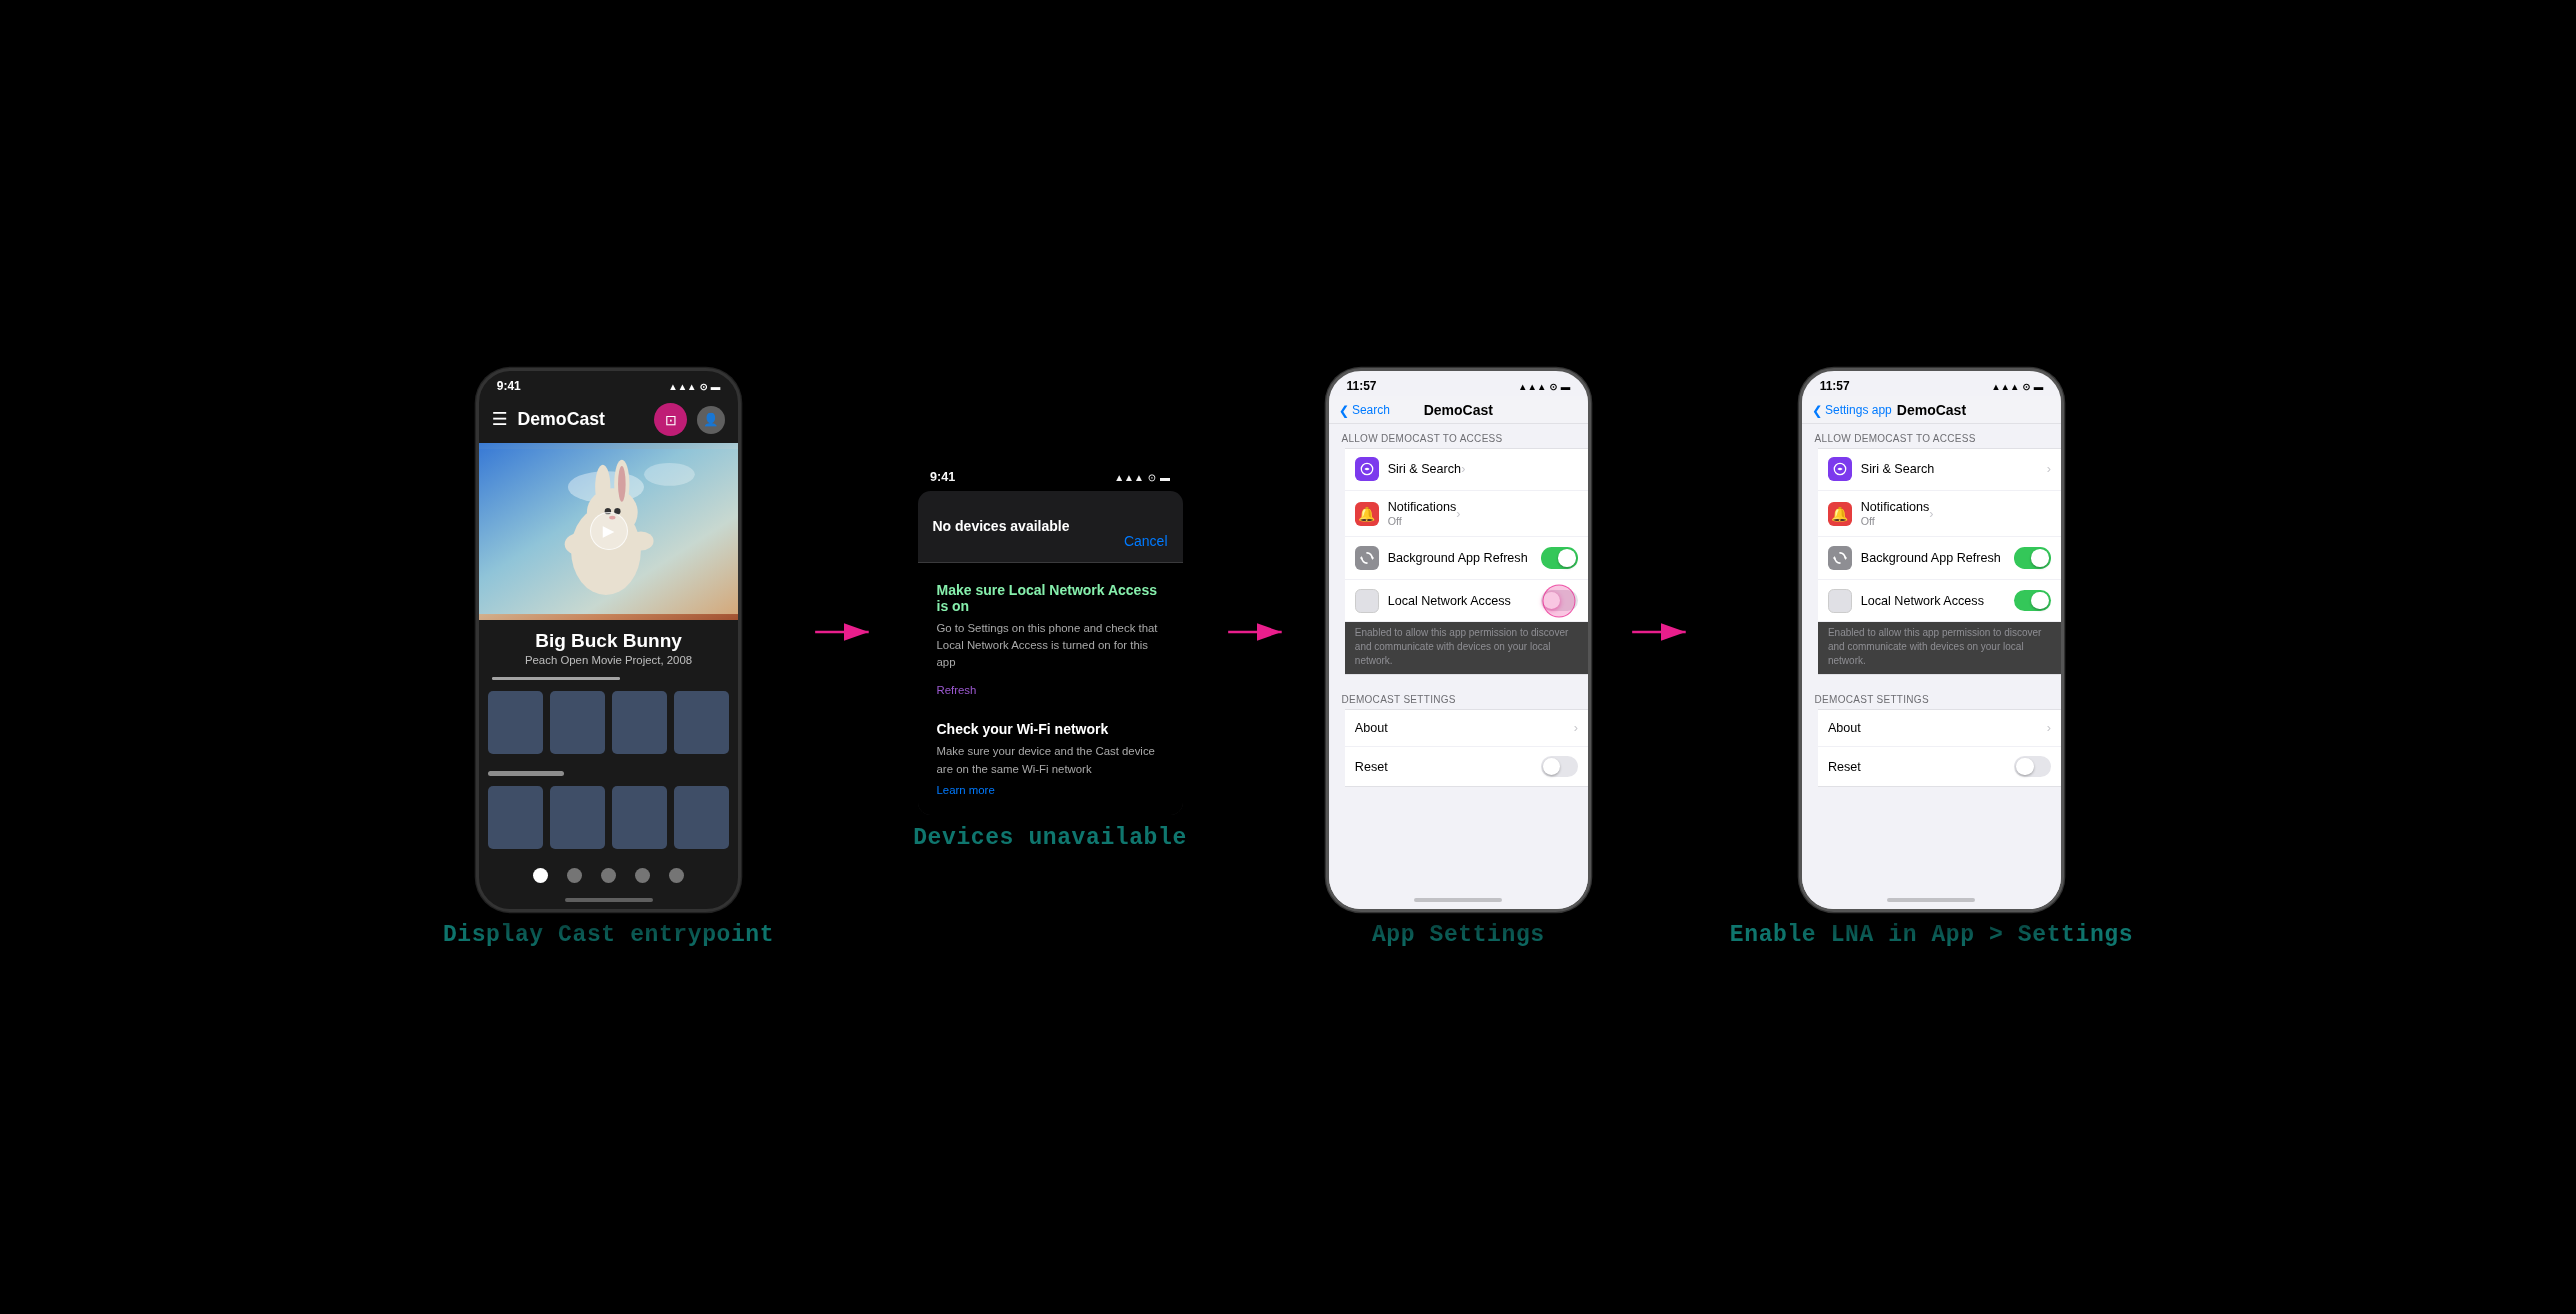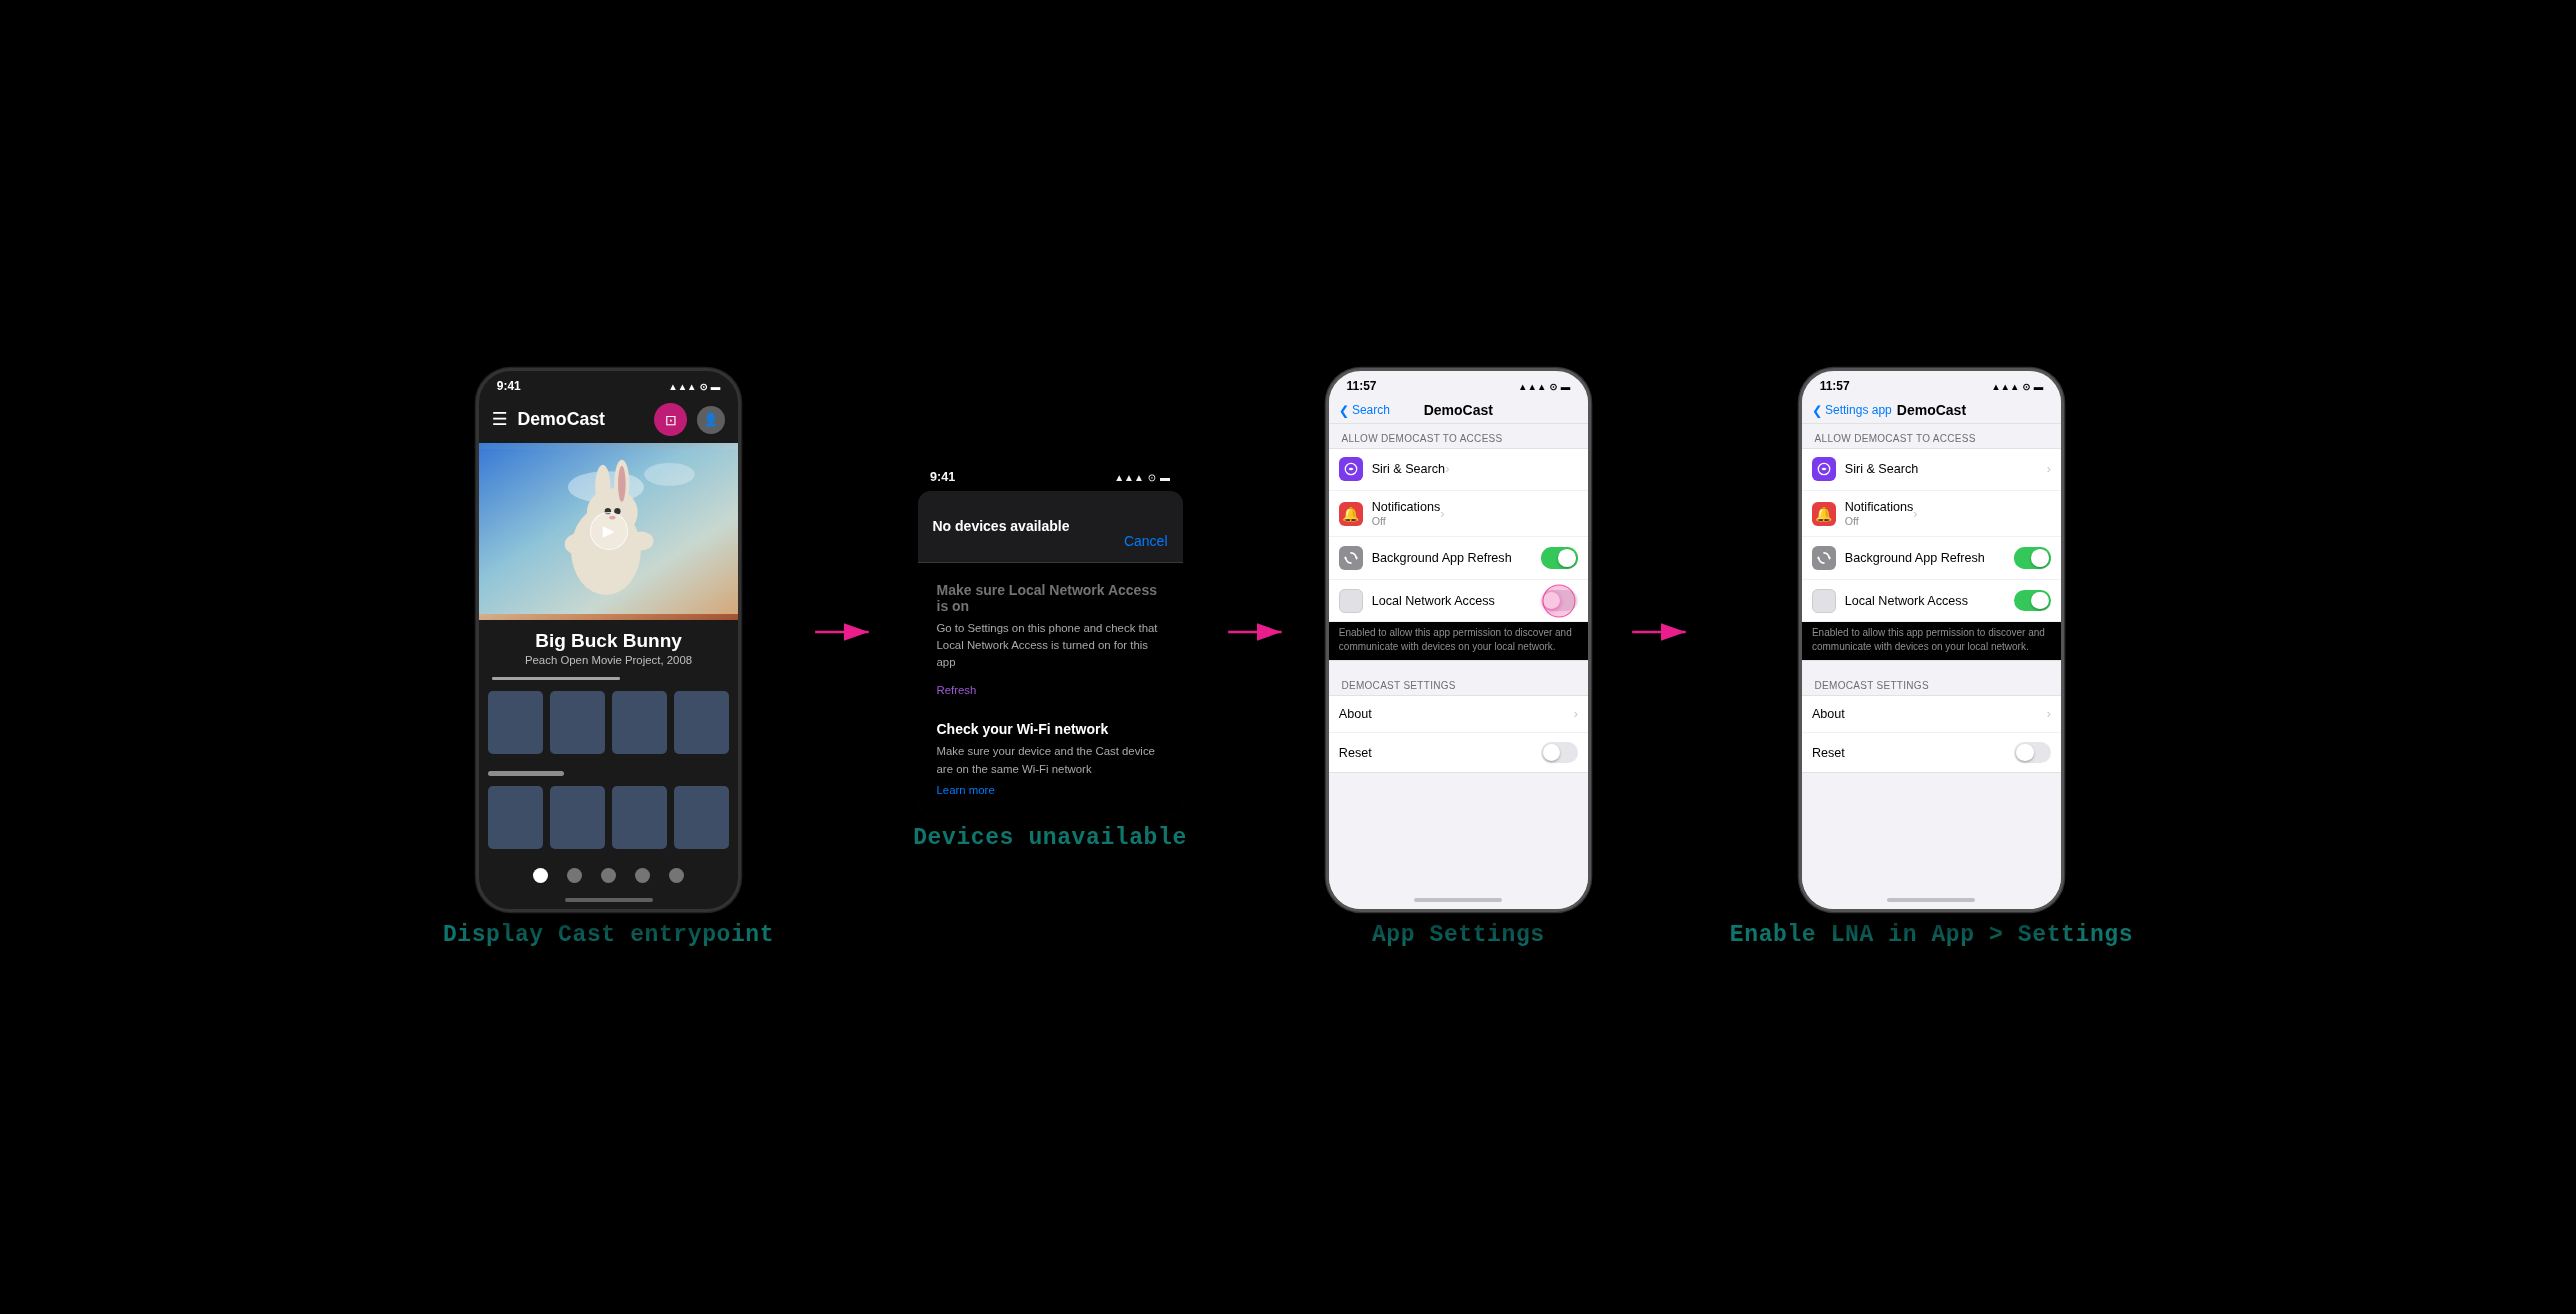--- a/index.html
+++ b/index.html
@@ -189,21 +189,21 @@
       border-bottom: 0.6px solid #3a3a3c;
       gap: 16px;
     }
     .popup-title { color: #fff; font-size: 14px; font-weight: 600; }
     .popup-cancel { color: #007aff; font-size: 14px; margin-top: 30px; }
 
     .troubleshoot-section {
       padding: 19px 19px 12.6px;
       background: #000;
     }
-    .troubleshoot-title { color: #737373; font-size: 14px; font-weight: 700; margin-bottom: 6.3px; }
+    .troubleshoot-title { color: #86efac; font-size: 14px; font-weight: 700; margin-bottom: 6.3px; }
     .troubleshoot-text { color: #aaa; font-size: 11.4px; line-height: 1.5; margin-bottom: 12.6px; }
     .troubleshoot-link { color: #9c59d1; font-size: 11.4px; font-weight: 500; }
 
     .troubleshoot-section2 { padding: 12.6px 19px 19px; background: #000; }
     .troubleshoot-title2 { color: #fff; font-size: 14px; font-weight: 700; margin-bottom: 6.3px; }
     .troubleshoot-text2 { color: #aaa; font-size: 11.4px; line-height: 1.5; margin-bottom: 6.3px; }
     .learn-more { color: #007aff; font-size: 11.4px; }
 
     
     .settings-screen {
@@ -234,22 +234,22 @@
     .settings-section-header {
       padding: 8.8px 12.6px 3.8px;
       font-size: 10px;
       font-weight: 500;
       color: #6d6d72;
       text-transform: uppercase;
       letter-spacing: 0.3px;
     }
 
     .settings-group {
-      background: #000000;
-      margin: 0 0 10px 0;
+      background: #404040;
+      margin: 0 0 10px 16px;
       border-top: 0.6px solid #e0e0e5;
       border-bottom: 0.6px solid #e0e0e5;
     }
 
     .settings-row {
       display: flex;
       align-items: center;
       padding: 8.8px 10px;
       border-bottom: 0.6px solid #f0f0f5;
       min-height: 37px;

